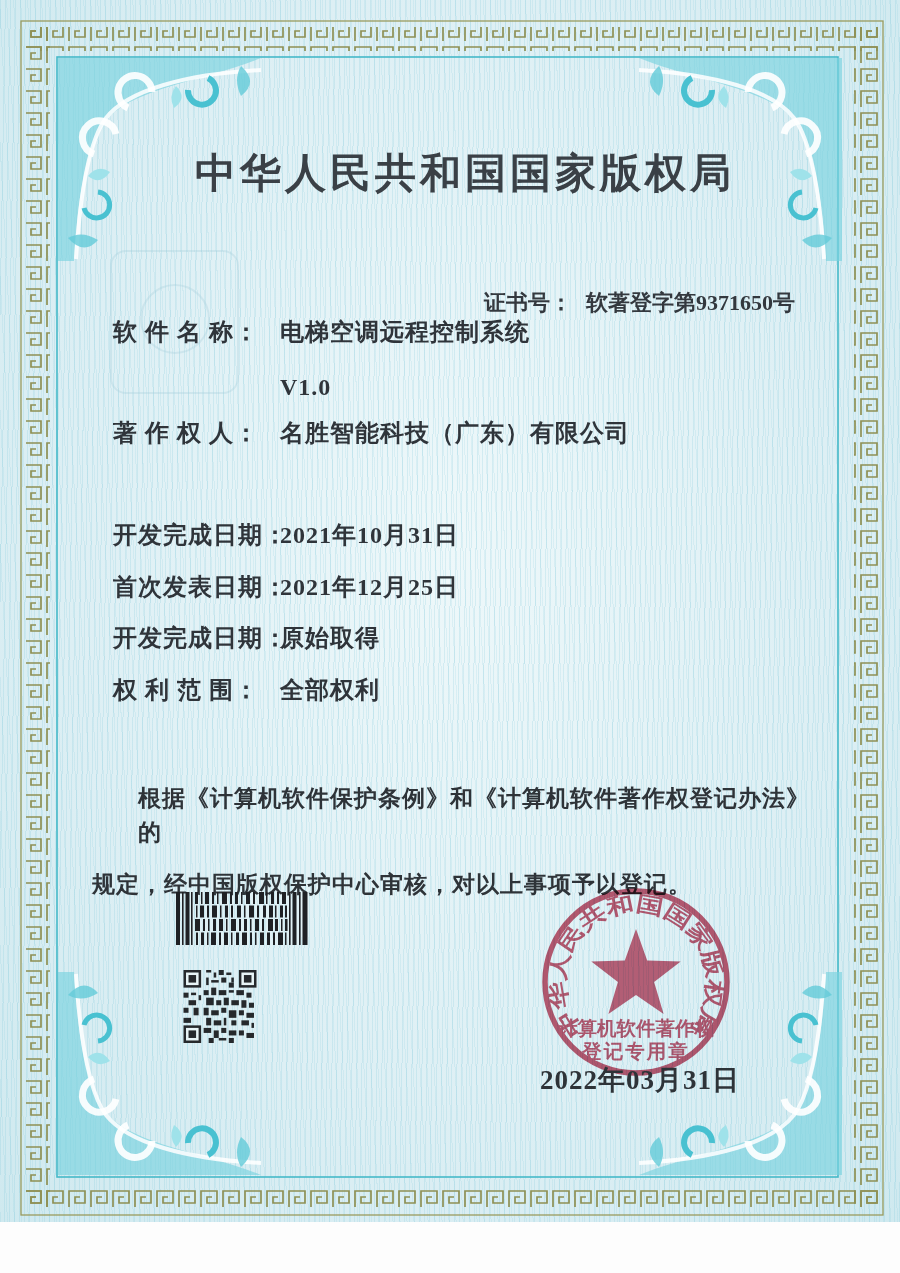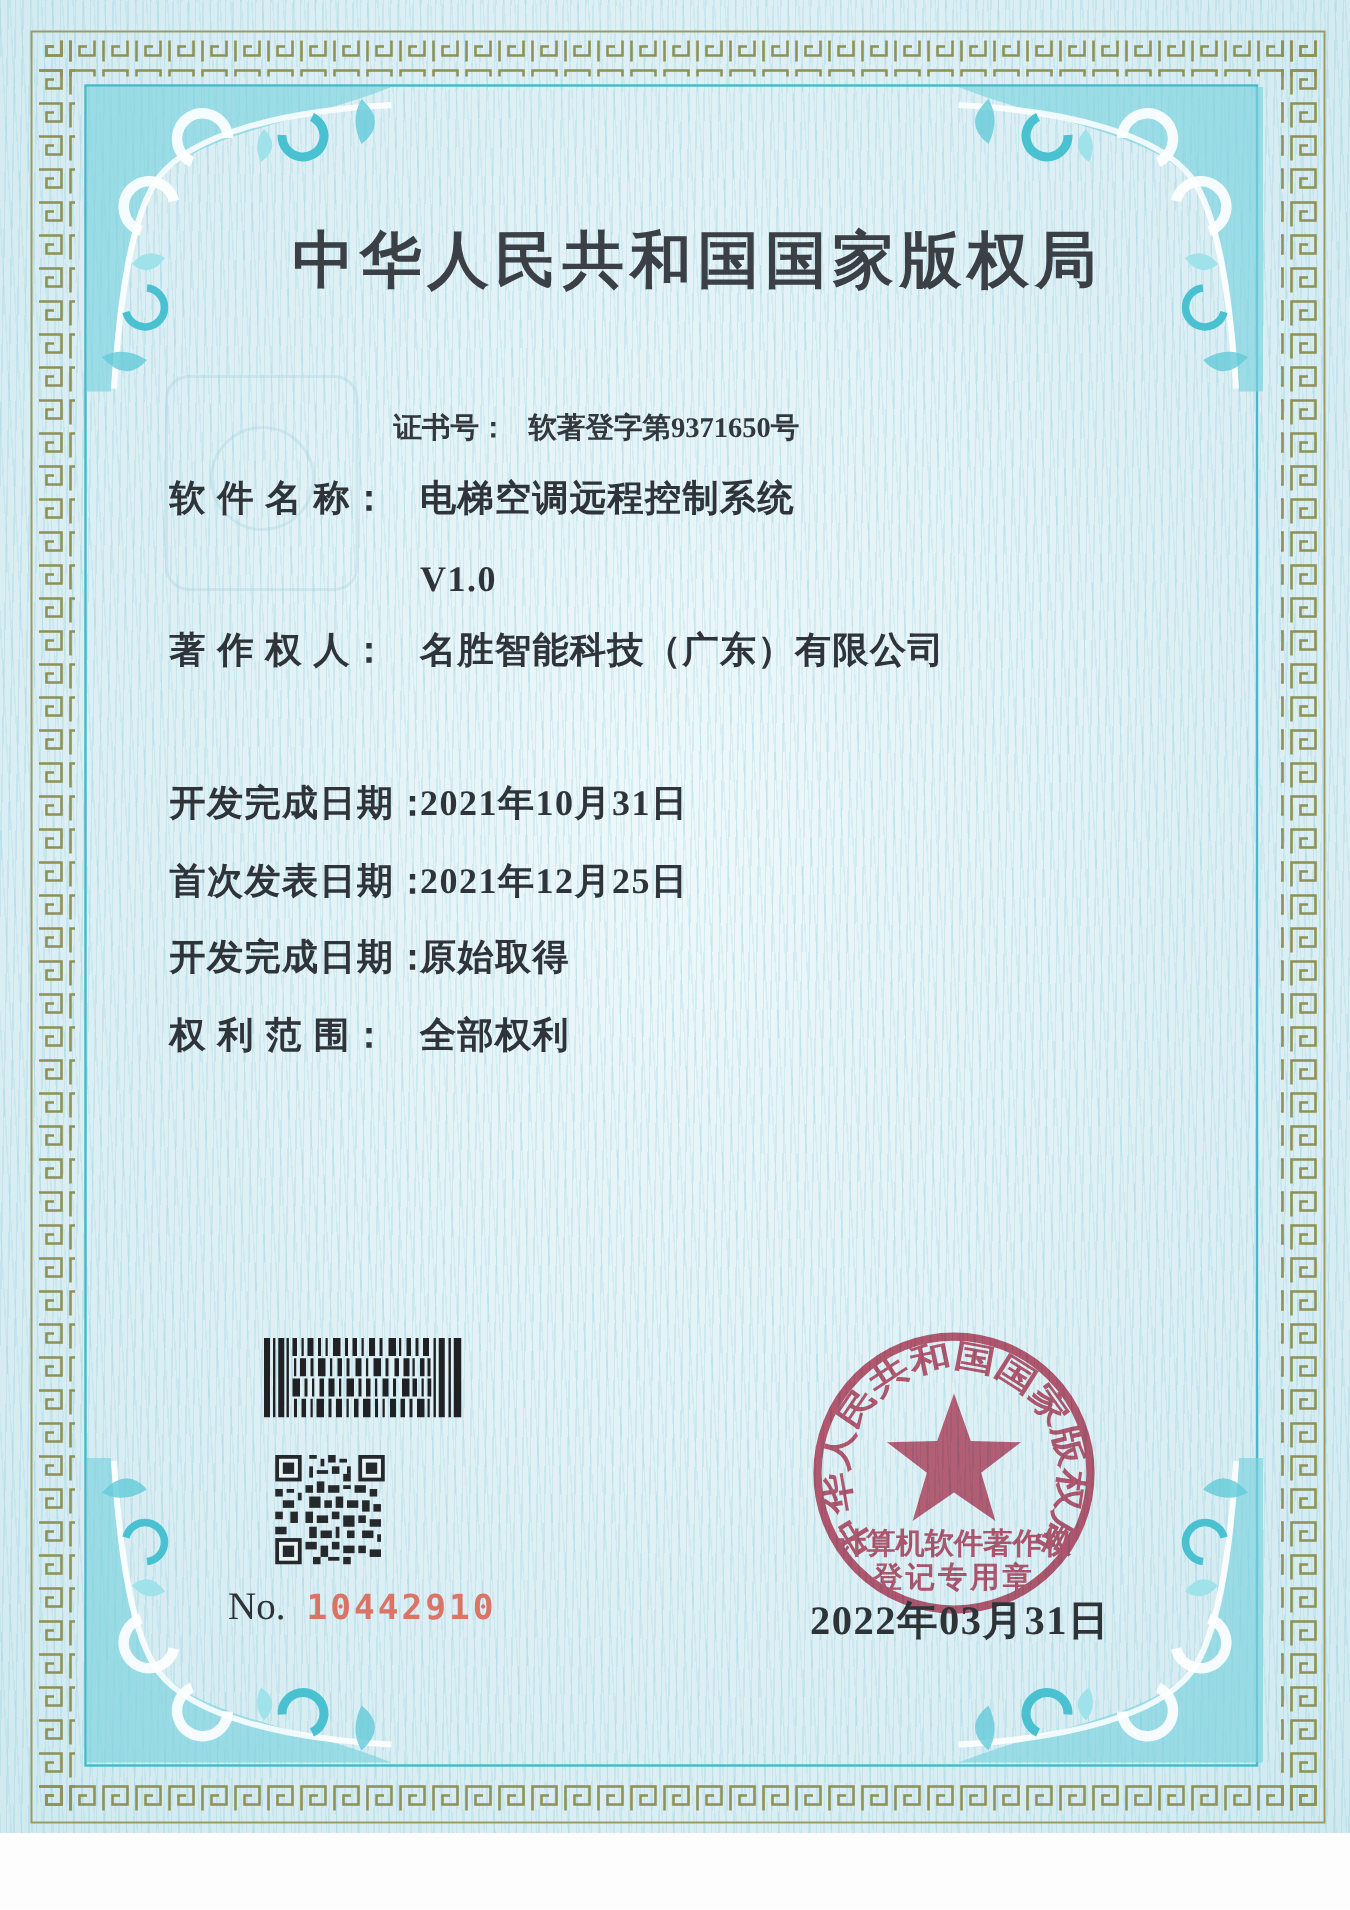--- a/index.html
+++ b/index.html
@@ -17,22 +17,22 @@
   .c-bl{left:56px;top:967px;transform:scaleY(-1);}
   .c-br{left:634px;top:967px;transform:scale(-1,-1);}
   .watermark{position:absolute;left:110px;top:250px;width:125px;height:140px;
              border:2px solid rgba(165,205,218,.55);border-radius:16px;opacity:.6;}
   .watermark:after{content:"";position:absolute;left:28px;top:32px;width:66px;height:66px;
              border:2px solid rgba(165,205,218,.55);border-radius:50%;}
   .t1{position:absolute;left:60px;right:30px;top:146px;text-align:center;
       font-size:41px;font-weight:bold;letter-spacing:4px;color:#3a4046;}
   .t2{position:absolute;left:60px;right:30px;top:208px;text-align:center;
       font-size:48px;font-weight:bold;letter-spacing:2px;color:#363b41;}
-  .certno{position:absolute;left:0;top:272px;width:795px;text-align:center;
-          font-size:19px;font-weight:bold;color:#33383e;}
+  .certno{position:absolute;left:0;top:288px;width:795px;text-align:right;
+          font-size:22px;font-weight:bold;color:#33383e;}
   .certno .lab{margin-right:14px;}
   .frow{position:absolute;left:113px;font-size:24px;font-weight:bold;color:#2f343a;
         letter-spacing:1px;white-space:nowrap;}
   .flabel{display:inline-block;width:167px;vertical-align:top;}
   .fval{display:inline-block;vertical-align:top;}
   .fval .l2{margin-top:26px;}
   .statement{position:absolute;left:92px;top:782px;width:718px;font-size:23px;
              font-weight:600;color:#2e3338;letter-spacing:1px;}
   .statement .s1{padding-left:46px;line-height:34px;}
   .statement .s2{margin-top:18px;line-height:34px;}
@@ -145,20 +145,24 @@
   <div class="frow" style="top:571px">
     <span class="flabel">首次发表日期：</span><span class="fval">2021年12月25日</span>
   </div>
   <div class="frow" style="top:622px">
     <span class="flabel">开发完成日期：</span><span class="fval">原始取得</span>
   </div>
   <div class="frow" style="top:674px">
     <span class="flabel">权 利 范 围：</span><span class="fval">全部权利</span>
   </div>
 
+  <div class="statement">
+    <div class="s1">根据《计算机软件保护条例》和《计算机软件著作权登记办法》的</div>
+    <div class="s2">规定，经中国版权保护中心审核，对以上事项予以登记。</div>
+  </div>
 
   <svg class="barcode" width="132" height="53" viewBox="0 0 132 53">
     <g fill="#1f2125">
       <rect x="0" y="0" width="4" height="53"></rect>
         <rect x="6" y="0" width="1.6" height="53"></rect>
       <rect x="9.5" y="0" width="4" height="53"></rect>
         <rect x="15" y="0" width="1.6" height="53"></rect>
       <rect x="113" y="0" width="1.6" height="53"></rect>
         <rect x="116.5" y="0" width="4" height="53"></rect>
       <rect x="123" y="0" width="1.6" height="53"></rect>
@@ -299,20 +303,17 @@
       <polygon points="110,57 121.2,88.6 154.7,89.5 128.1,109.9 137.6,142 110,123 82.4,142 91.9,109.9 65.3,89.5 98.8,88.6" fill="#c34a63" opacity=".95"></polygon>
       <path id="sealArc" d="M 59,160 A 71,71 0 1 1 161,160" fill="none"></path>
       <text font-size="21.5" font-weight="bold" fill="#c34a63" font-family="Liberation Serif, serif">
         <textPath href="#sealArc" startOffset="2" textLength="326" lengthAdjust="spacingAndGlyphs">中华人民共和国国家版权局</textPath>
       </text>
       <text x="110" y="163" text-anchor="middle" font-size="19.5" font-weight="bold" fill="#c34a63">计算机软件著作权</text>
       <text x="110" y="186" text-anchor="middle" font-size="19.5" font-weight="bold" fill="#c34a63" letter-spacing="2">登记专用章</text>
     </svg>
   </div>
 
-  <div class="serial">
-    <span class="no">No.</span><span class="num">10442910</span>
-  </div>
 
   <div class="issuedate">2022年03月31日</div>
 
   <div class="whiteband"></div>
 </div>
 
 </body></html>

